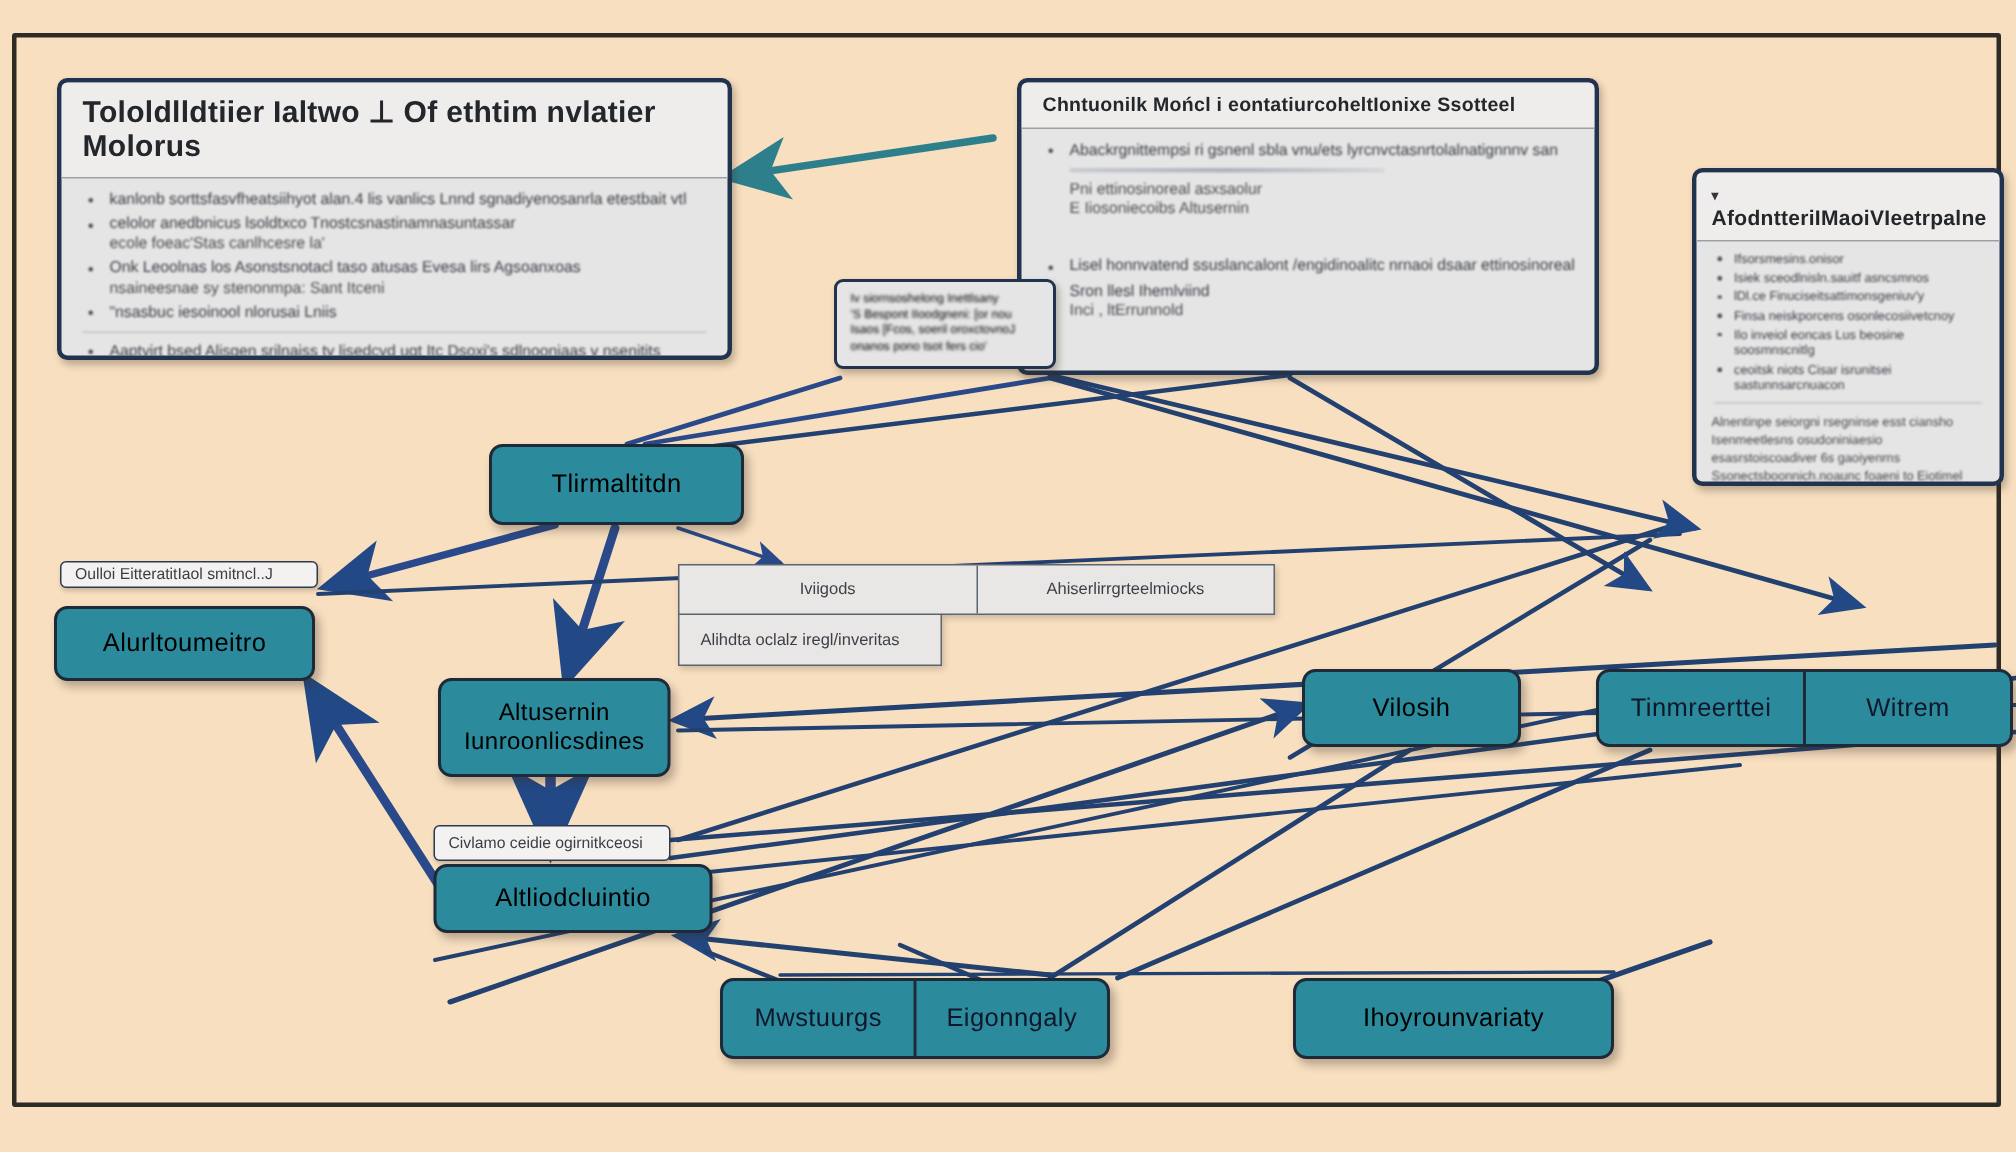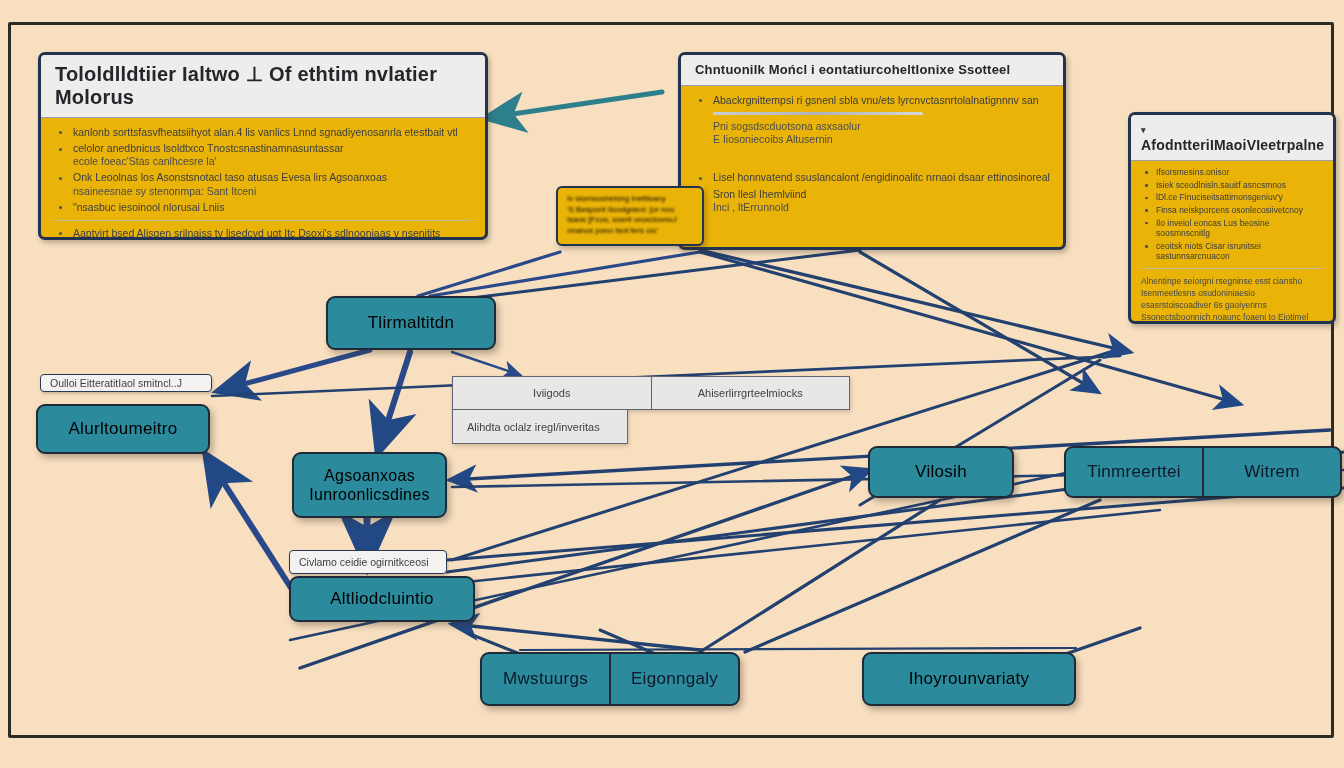--- a/index.html
+++ b/index.html
@@ -21,21 +21,21 @@
     background:transparent;
     border-radius:2px;
   }
 
   
   .edges{position:absolute;left:0;top:0;width:1344px;height:768px;}
 
   
   .card{
     position:absolute;
-    background:#eab308;
+    background:#e5e5e5;
     border:3px solid #22334f;
     border-radius:7px;
     box-shadow:2px 3px 5px rgba(60,45,30,.30);
     box-sizing:border-box;
     overflow:hidden;
   }
   .card-head{
     background:#efedeb;
     border-bottom:1.5px solid #9aa0a8;
     padding:7px 14px 8px 14px;
@@ -292,21 +292,21 @@
     </div>
   </div>
 
   <div class="card" id="card-center">
     <div class="card-head blur1">Chntuonilk Mońcl i  eontatiurcoheltIonixe Ssotteel</div>
     <div class="card-body blur2">
       <ul class="bul">
         <li>
           <span>Abackrgnittempsi ri gsnenl sbla vnu/ets lyrcnvctasnrtolalnatignnnv san</span>
           <span class="hr-thick" style="display:block;width:62%;margin:5px 0;"></span>
-          <span class="sub">Pni sogsdscduotsona asxsaolur</span>
+          <span class="sub">Pni ettinosinoreal asxsaolur</span>
           <span class="sub">E Iiosoniecoibs Altusernin</span>
         </li>
       </ul>
       <div style="height:22px;"></div>
       <ul class="bul">
         <li>
           <span>Lisel honnvatend ssuslancalont /engidinoalitc nrnaoi dsaar ettinosinoreal</span>
         </li>
         <li>
           <span>Sron llesl Ihemlviind</span>
@@ -353,21 +353,21 @@
     <span class="nl">Tlirmaltitdn</span>
   </div>
 
   <div class="chip" id="chip-auto">Oulloi EitteratitIaol smitncl..J</div>
   <div class="node" id="n-autometra">
     <span class="nl">Alurltoumeitro</span>
   </div>
 
   <div class="node" id="n-arch">
     <span>
-      <span class="nl">Agsoanxoas</span>
+      <span class="nl">Altusernin</span>
       <span class="nl">Iunroonlicsdines</span>
     </span>
   </div>
 
   <div class="chip" id="chip-attrib">Civlamo ceidie ogirnitkceosi</div>
   <div class="node" id="n-attrib">
     <span class="nl">Altliodcluintio</span>
   </div>
 
   <div class="node" id="n-wash">

